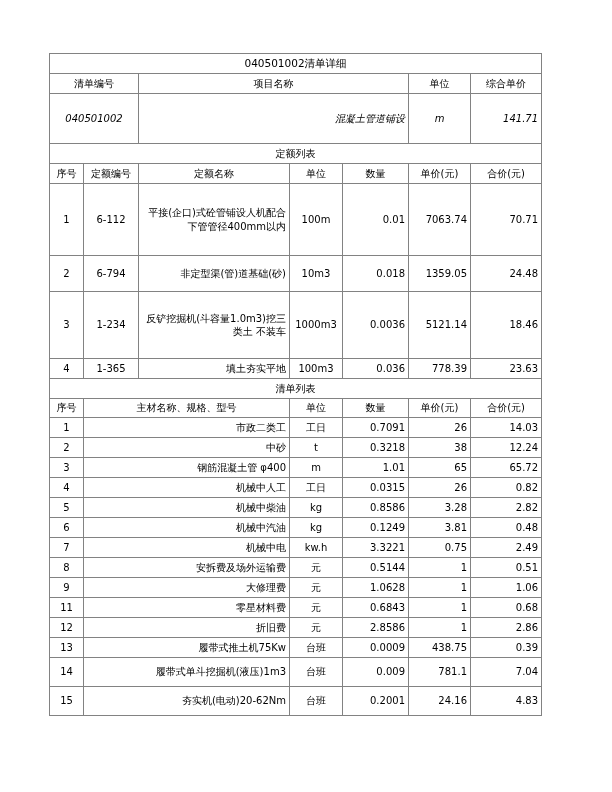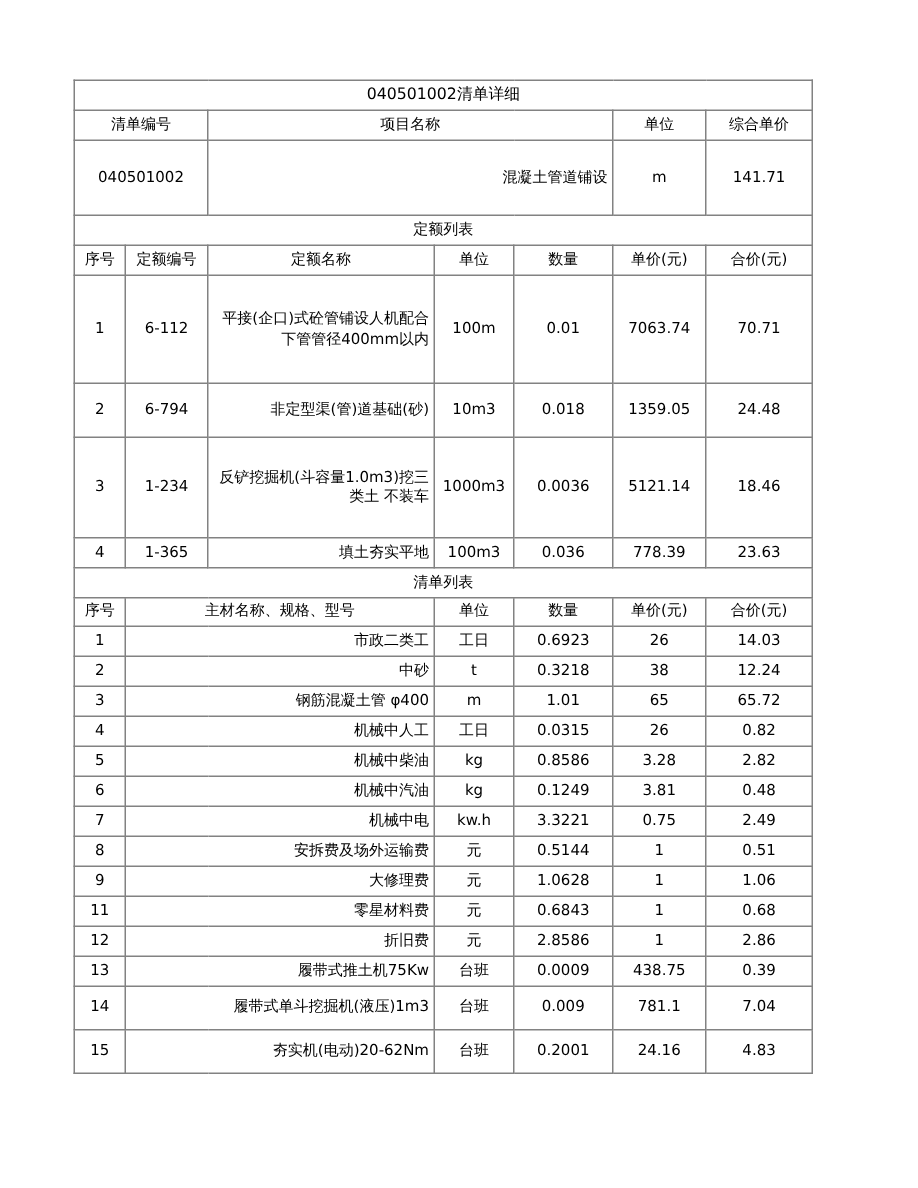--- a/index.html
+++ b/index.html
@@ -30,27 +30,27 @@
   }
   table.sheet td {
     border: 1px solid #828282;
     padding: 1px 3px;
     vertical-align: middle;
     overflow: hidden;
     word-break: break-all;
   }
   .c { text-align: center; }
   .l { text-align: right; }
-  .r { text-align: center; }
+  .r { text-align: right; }
   .title-cell { text-align: center; font-size: 10.5px; }
   tr.h20 { height: 20px; }
   tr.h19 { height: 19px; }
   tr.h29 { height: 29px; }
   tr.h36 { height: 36px; }
-  tr.h50 { height: 50px; }
+  tr.h50 { height: 50px; font-style: italic; }
   tr.h67 { height: 67px; }
   tr.h72 { height: 72px; }
 </style>
 </head>
 <body>
 
 <div class="page">
   <table class="sheet">
     <colgroup>
       <col style="width:34px">
@@ -142,21 +142,21 @@
       <td class="c">单位</td>
       <td class="c">数量</td>
       <td class="c">单价(元)</td>
       <td class="c">合价(元)</td>
     </tr>
 
     <tr class="h20">
       <td class="c">1</td>
       <td class="l" colspan="2">市政二类工</td>
       <td class="c">工日</td>
-      <td class="r">0.6923</td>
+      <td class="r">0.7091</td>
       <td class="r">26</td>
       <td class="r">14.03</td>
     </tr>
     <tr class="h20">
       <td class="c">2</td>
       <td class="l" colspan="2">中砂</td>
       <td class="c">t</td>
       <td class="r">0.3218</td>
       <td class="r">38</td>
       <td class="r">12.24</td>

